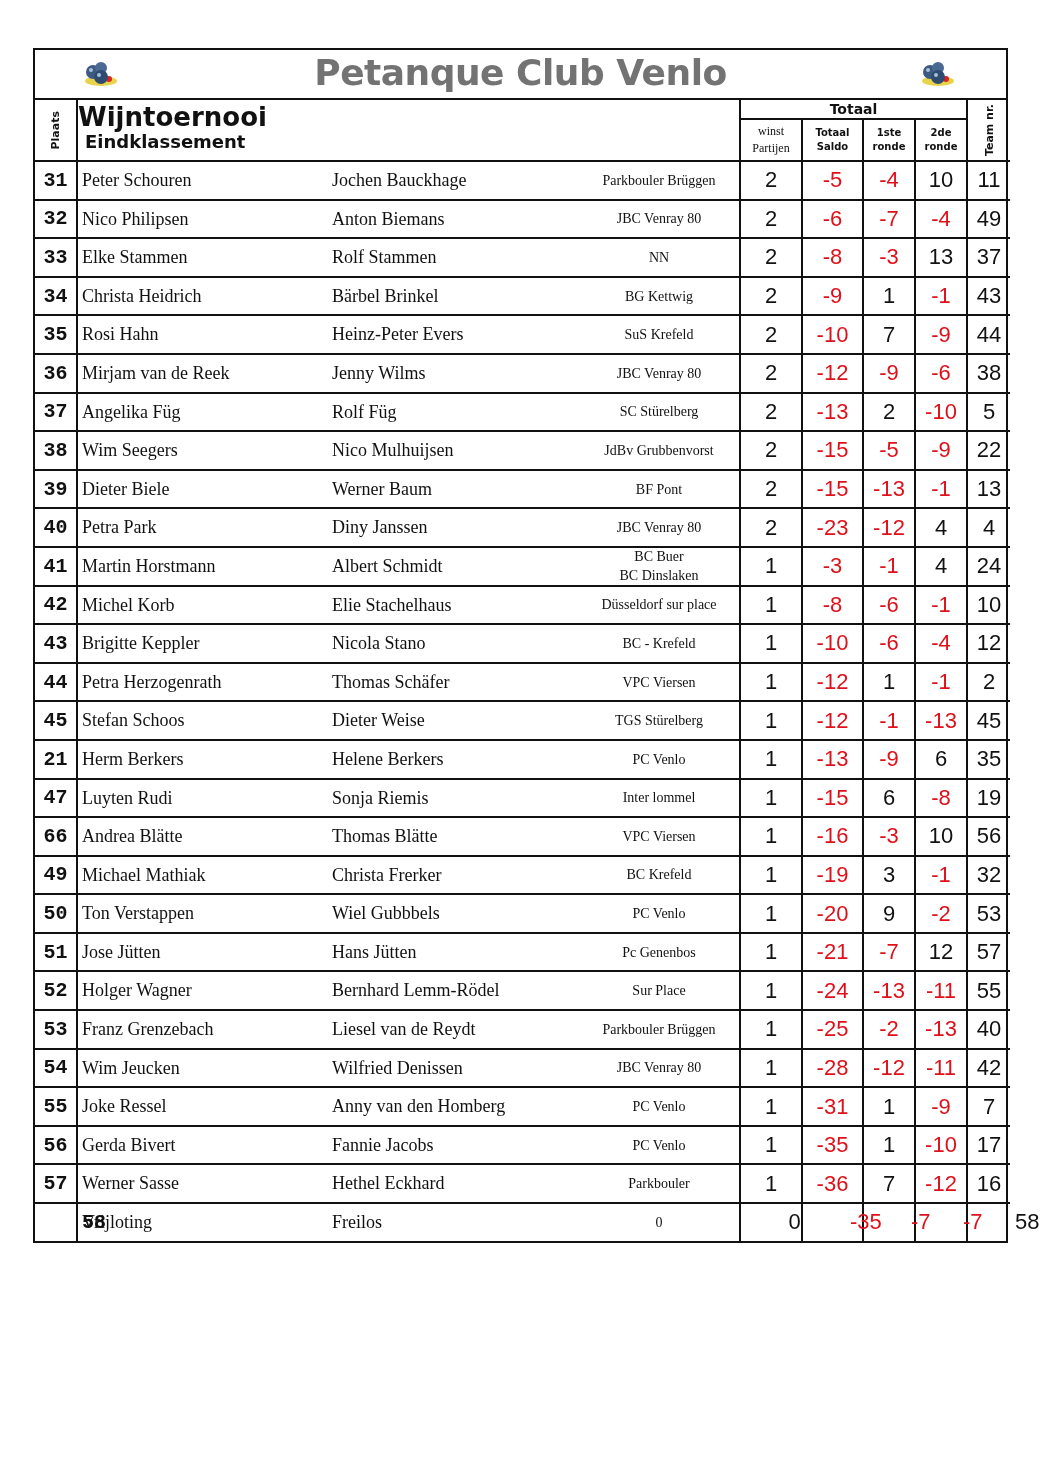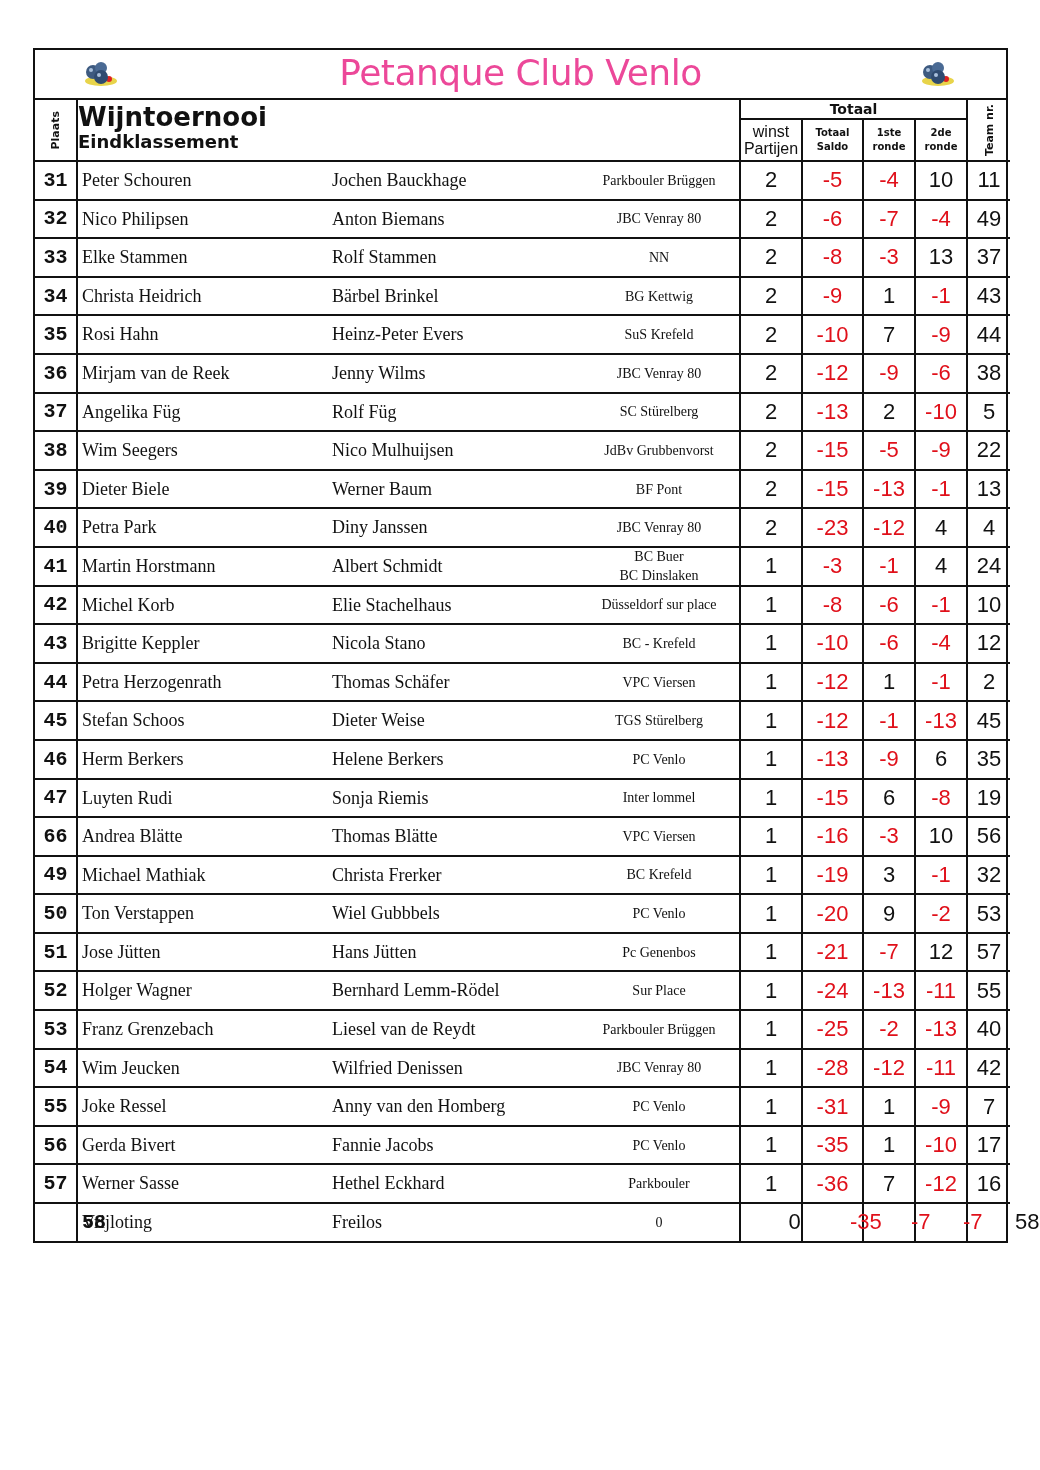--- a/index.html
+++ b/index.html
@@ -1,40 +1,40 @@
 <!DOCTYPE html>
 <html><head>
 <meta charset="utf-8">
 <style>
   html, body { margin:0; padding:0; background:#ffffff; }
   body { width:1040px; height:1470px; position:relative; overflow:hidden; font-family:"Liberation Serif", serif; color:#111; }
   .sheet { position:absolute; left:33px; top:48px; width:975px; border:2px solid #111; box-sizing:border-box; }
   .title-row { height:48px; position:relative; border-bottom:2px solid #111; }
-  .title { position:absolute; left:0; right:0; top:2px; text-align:center; font-family:"DejaVu Sans", sans-serif; font-size:36px; color:#ec4899; letter-spacing:-0.5px; }
+  .title { position:absolute; left:0; right:0; top:2px; text-align:center; font-family:"DejaVu Sans", sans-serif; font-size:36px; color:#737373; letter-spacing:-0.5px;font-weight:bold; }
   .logo { position:absolute; top:10px; width:40px; height:28px; }
   .logo.left { left:44px; }
   .logo.right { right:50px; }
   .sub-row { height:17px; position:relative; border-bottom:2px solid #111; }
   .committee { position:absolute; left:2px; top:1px; font-size:11px; }
   .date { position:absolute; left:0; right:0; top:-3px; text-align:center; font-family:"Liberation Sans", sans-serif; font-size:17px; }
   .design { position:absolute; right:2px; top:3px; font-size:9px; }
   table { border-collapse:collapse; width:100%; table-layout:fixed; }
   td, th { border:2px solid #111; padding:0; }
   table tr:first-child th, table tr:first-child td { border-top:none; }
   table th:first-child, table td:first-child { border-left:none; }
   table th:last-child, table td:last-child { border-right:none; }
   table tr:last-child td { border-bottom:none;padding-left:47px; }
   .hdr th { font-family:"DejaVu Sans", sans-serif; font-weight:bold; }
   .vert { writing-mode:vertical-rl; transform:rotate(180deg); font-size:11px; font-family:"DejaVu Sans", sans-serif; font-weight:bold; margin:auto; }
   .event-cell { text-align:left; vertical-align:top; }
   .event { font-size:26px; line-height:30px; margin-top:2px; font-family:"DejaVu Sans", sans-serif; font-weight:bold; }
-  .subtitle { font-size:18px; line-height:20px; font-family:"DejaVu Sans", sans-serif; font-weight:bold; }
+  .subtitle { font-size:18px; line-height:20px; font-family:"DejaVu Sans", sans-serif; font-weight:bold;padding-left:7px; }
   .totaal { font-size:14px; height:18px; }
   .colhdr { font-size:10px; line-height:14px; height:40px; }
-  .colhdr.winst { font-size:16px; font-weight:normal; line-height:17px; font-family:Liberation Sans, sans-serif; }
+  .colhdr.winst { font-size:12px; font-weight:normal; line-height:17px; font-family:Liberation Serif, serif; }
   tr.data td { height:36.6px; }
   .plaats { font-family:Liberation Mono, monospace; font-weight:bold; font-size:20px; text-align:center; }
   .names { position:relative; }
   .p1 { position:absolute; left:4px; top:8px; font-size:18px; white-space:nowrap; }
   .p2 { position:absolute; left:254px; top:8px; font-size:18px; white-space:nowrap; }
   .club { position:absolute; left:500px; width:162px; top:0; bottom:0; display:flex; align-items:center; justify-content:center; text-align:center; font-size:14px; line-height:19px; white-space:pre-line; }
   .num { font-family:"Liberation Sans", sans-serif; font-size:22px; text-align:center; }
   .neg { color:#e0101a; }
 </style>
 </head>
@@ -285,21 +285,21 @@
             <span class="p2">Dieter Weise</span>
             <span class="club">TGS Stürelberg</span>
           </td>
           <td class="num">1</td>
           <td class="num neg">-12</td>
           <td class="num neg">-1</td>
           <td class="num neg">-13</td>
           <td class="num">45</td>
         </tr>
         <tr class="data">
-          <td class="plaats">46</td>
+          <td class="plaats">21</td>
           <td class="names">
             <span class="p1">Herm Berkers</span>
             <span class="p2">Helene Berkers</span>
             <span class="club">PC Venlo</span>
           </td>
           <td class="num">1</td>
           <td class="num neg">-13</td>
           <td class="num neg">-9</td>
           <td class="num">6</td>
           <td class="num">35</td>

